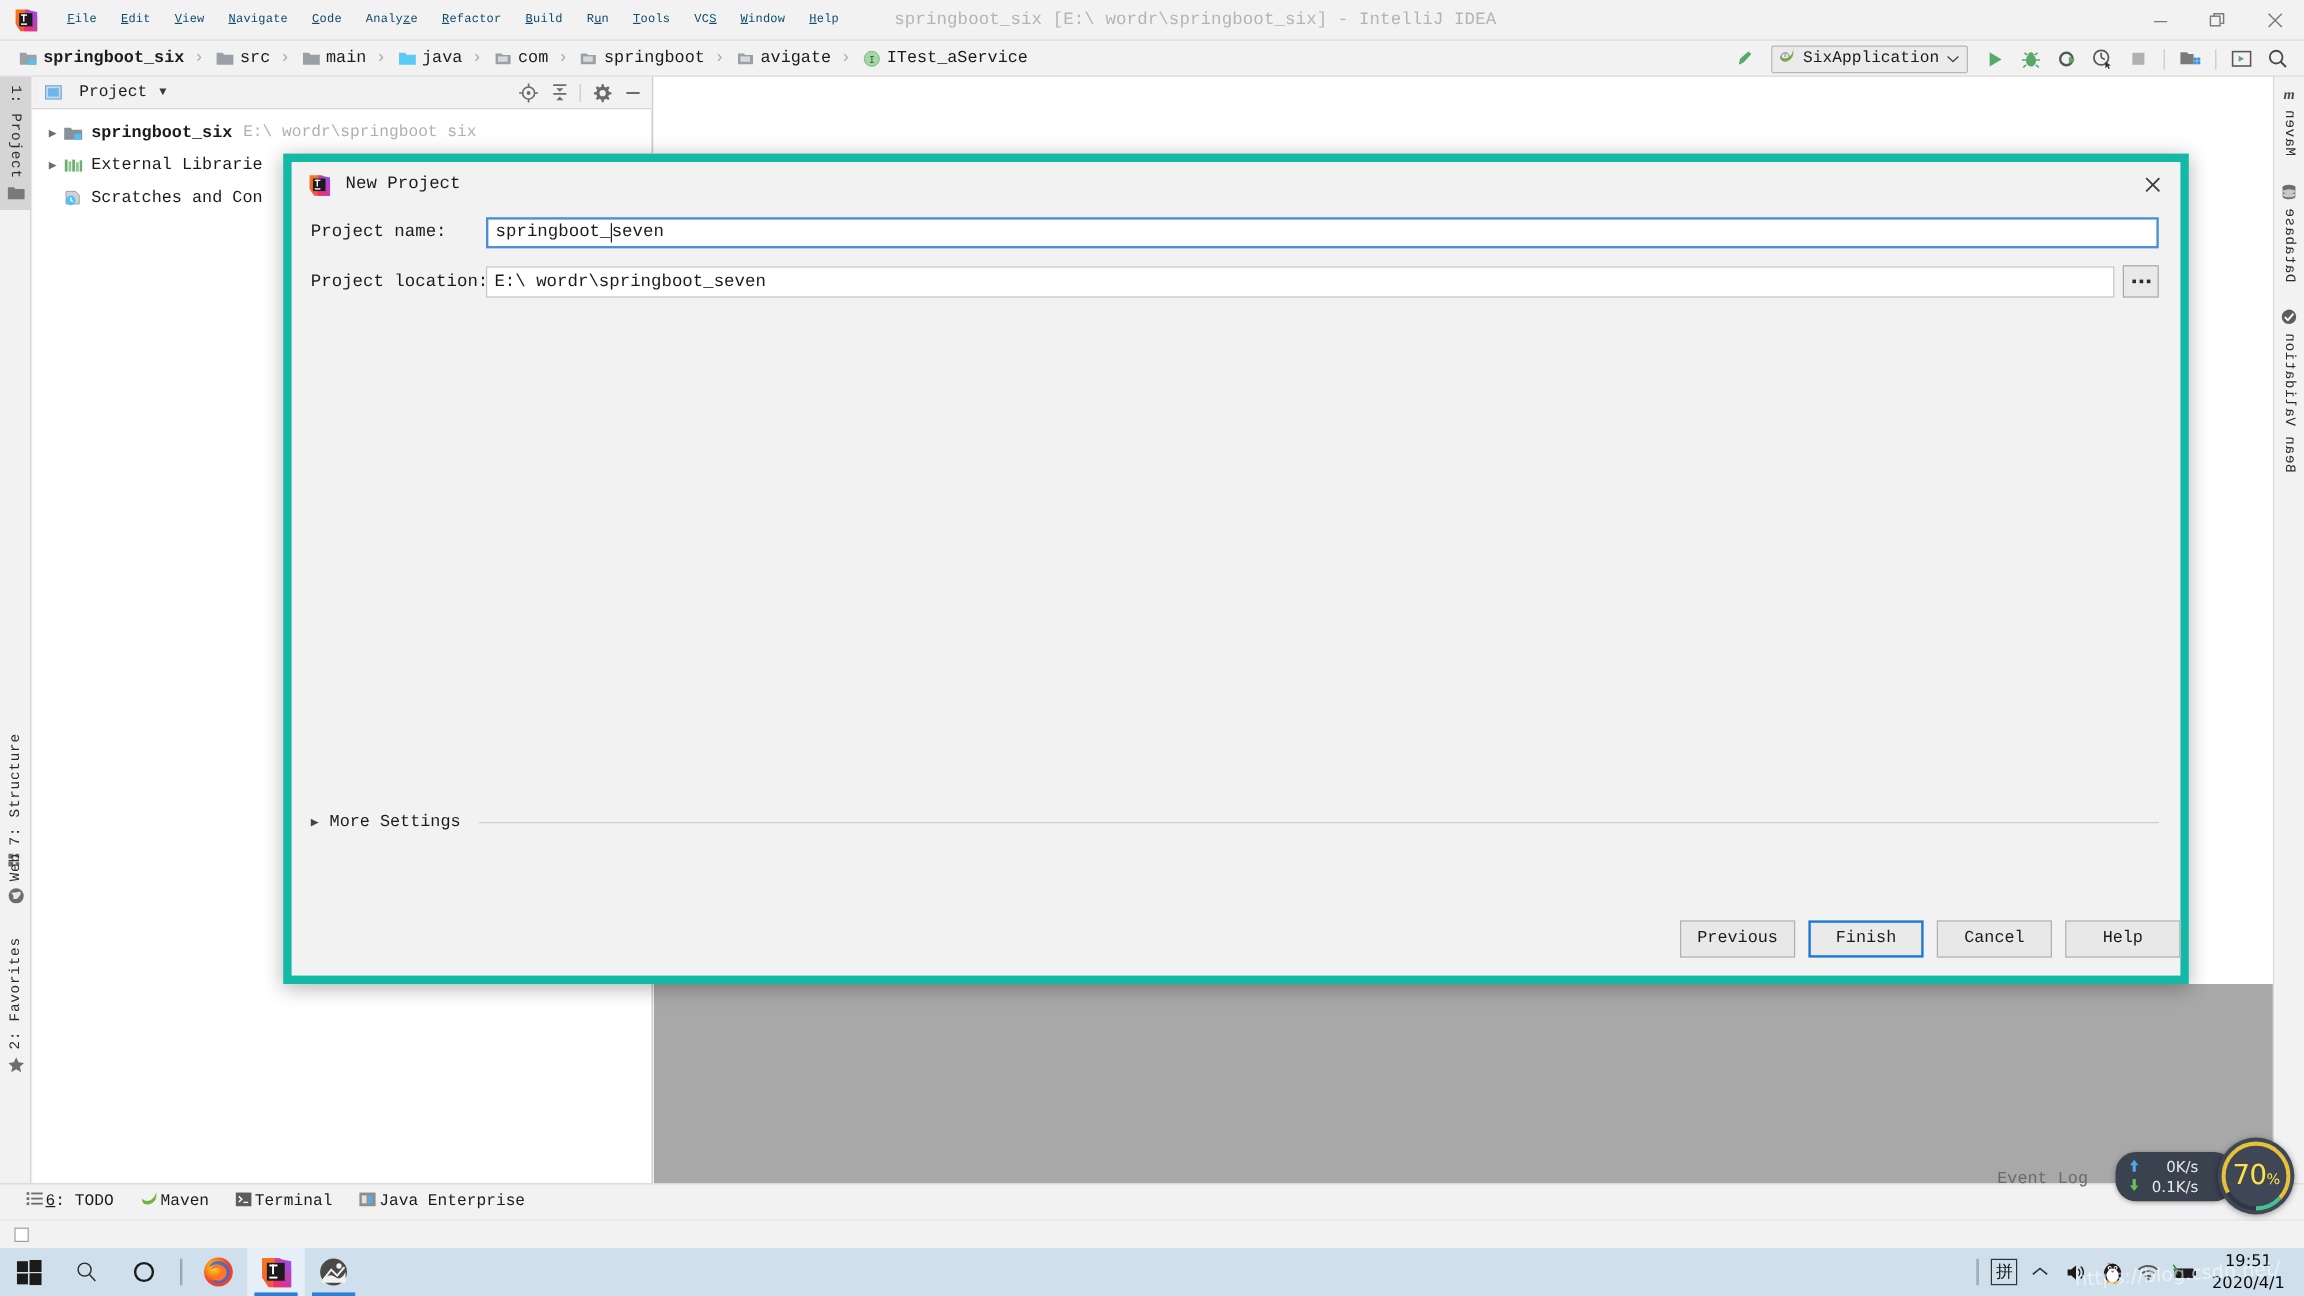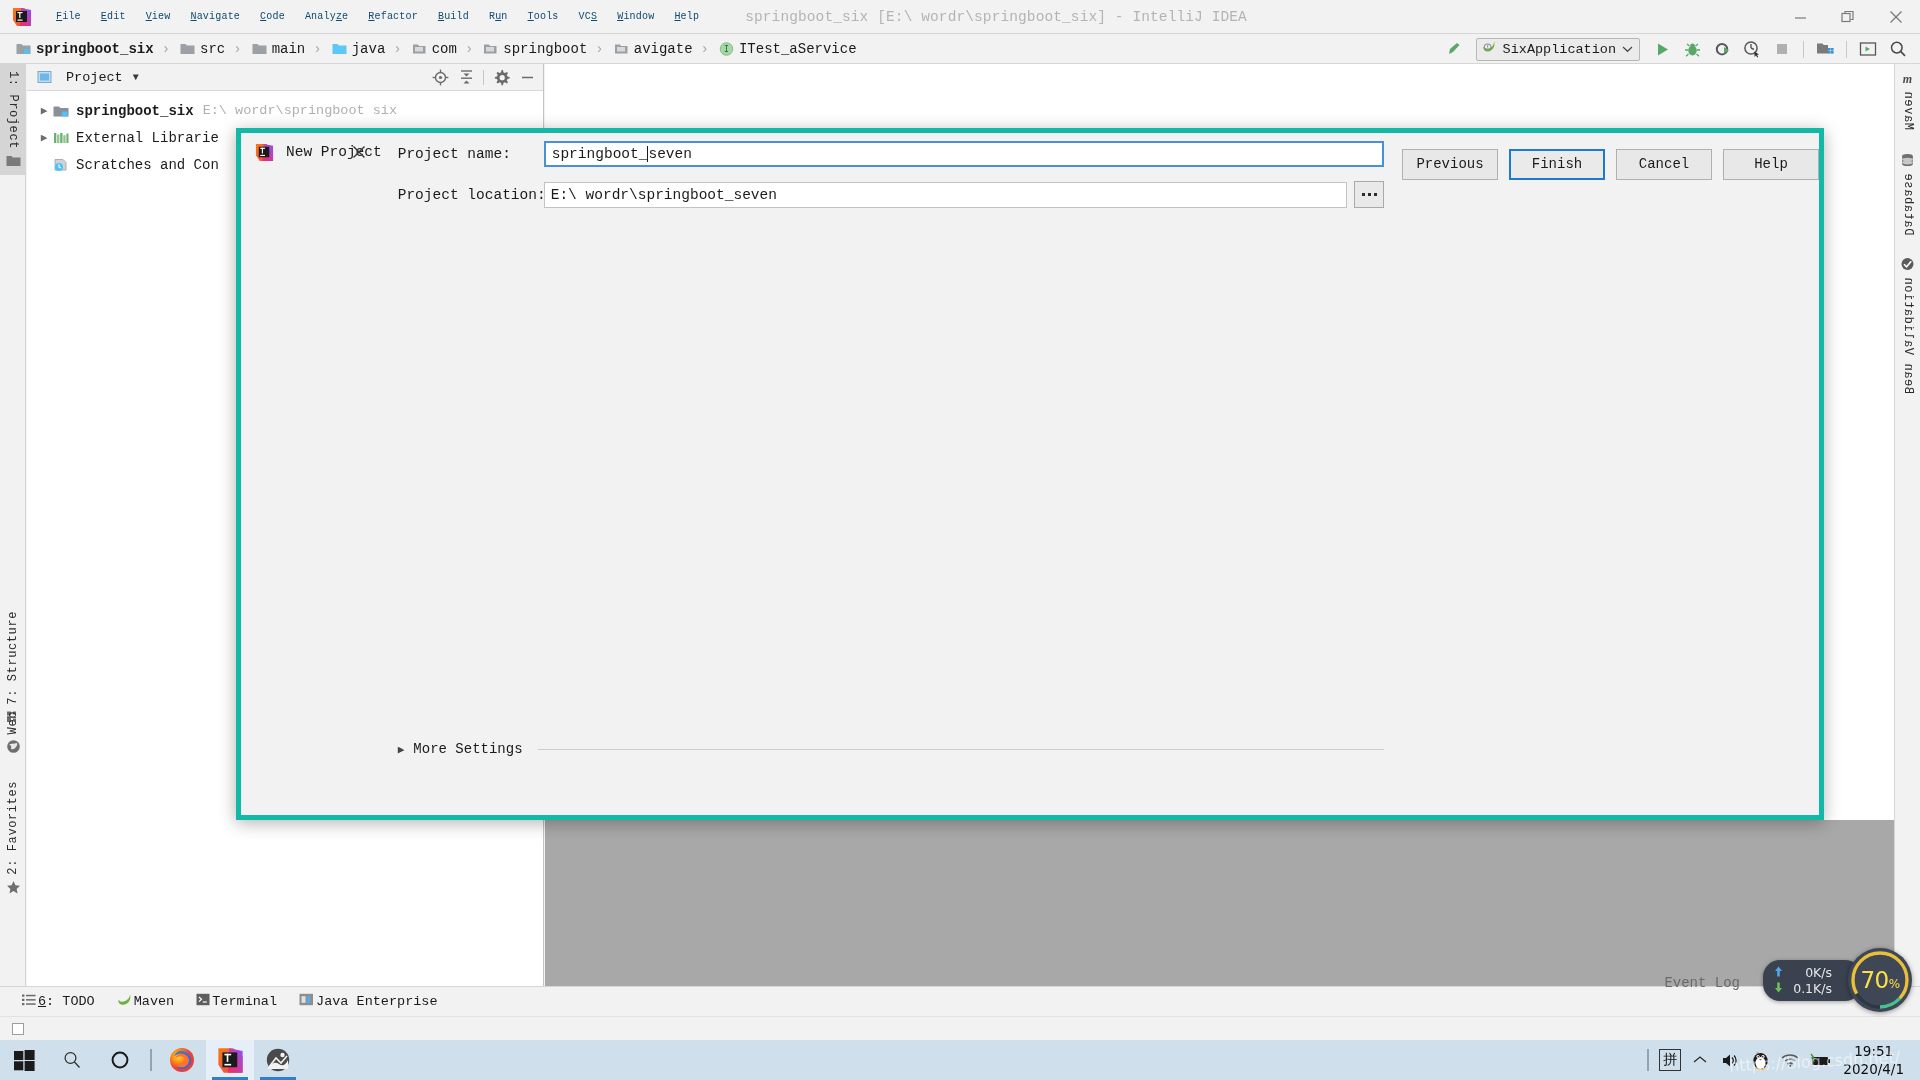--- a/index.html
+++ b/index.html
@@ -191,23 +191,23 @@
     display: flex; flex-direction: column; align-items: center;
     justify-content: center; font-size: 13.5px; color: #0b0b0b;
     font-family: "DejaVu Sans", sans-serif; line-height: 1.35;
     padding: 0 12px 0 8px; white-space: nowrap;
   }
 
   
   .dlg-overlay { position: absolute; inset: 0; }
   .dialog {
     position: absolute; left: 236px; top: 128px; width: 1588px; height: 692px;
-    background: #f2f2f2; border: 5px solid #14b8a6;
+    background: #f2f2f2; border: 7px solid #14b8a6;
     box-shadow: 0 3px 16px rgba(0,0,0,.30);
-    display: flex; flex-direction: row;
+    display: flex; flex-direction: column;
   }
   .dlg-title {
     height: 38px; display: flex; align-items: center; padding-left: 14px;
     flex: none; position: relative;
   }
   .dlg-title .dtext { font-size: 14.5px; color: #1b1b1b; margin-left: 12px; }
   .dlg-close {
     position: absolute; right: 0; top: 0; width: 46px; height: 38px;
     display: flex; align-items: center; justify-content: center;
     color: #3b3b3b;

